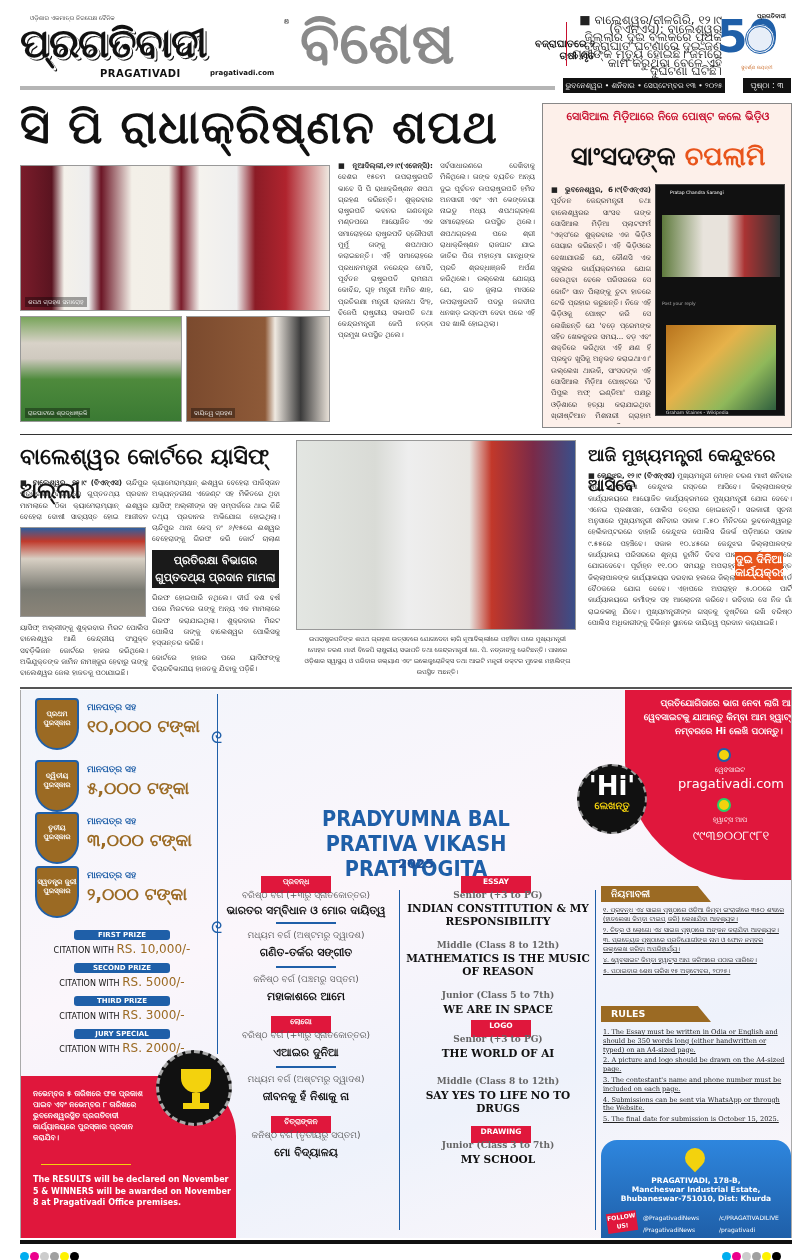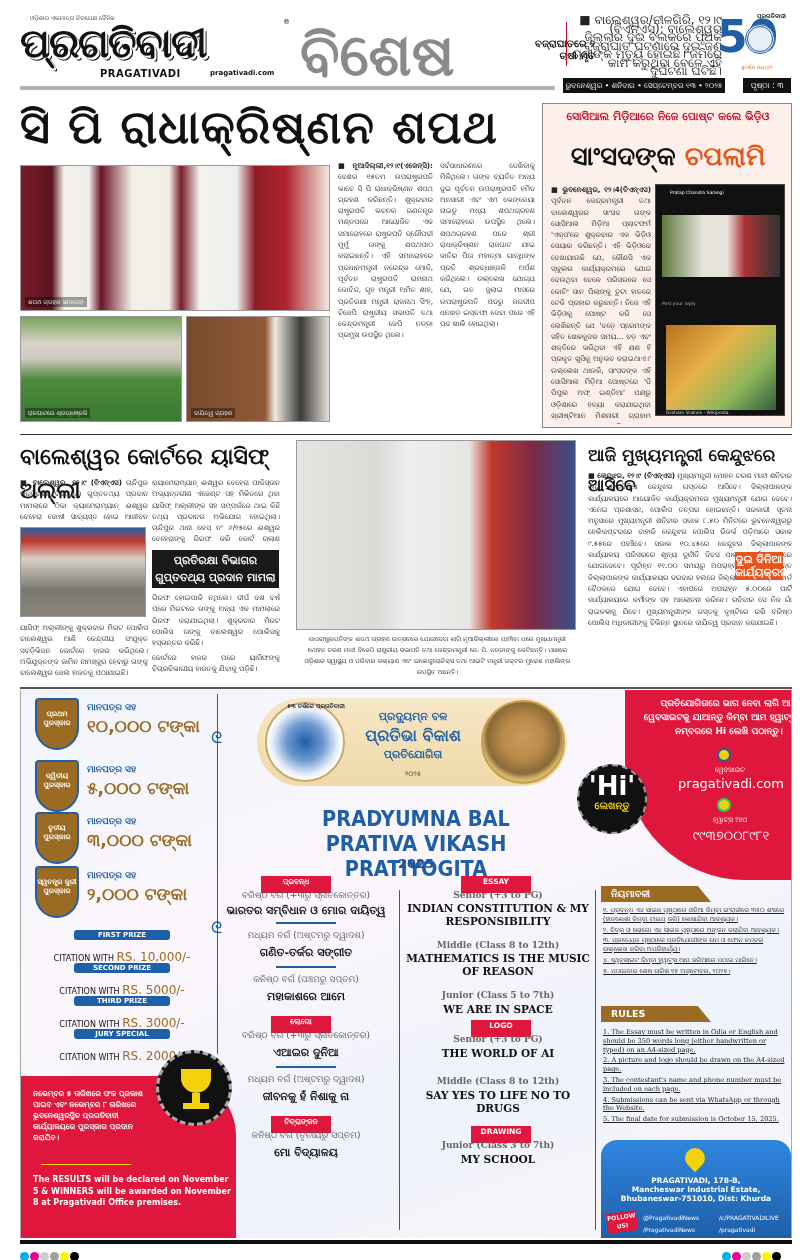--- a/index.html
+++ b/index.html
@@ -8,21 +8,21 @@
 
   
   .masthead { position: absolute; left: 0; top: 0; width: 800px; height: 95px; }
   .tagline { position: absolute; left: 30px; top: 14px; font-size: 6px; color: #333; }
   .logo { position: absolute; left: 20px; top: 20px; width: 260px; height: 46px;
           font-family: "DejaVu Sans", sans-serif; font-weight: 900; font-size: 40px; letter-spacing: -1px;
           color: #111; text-shadow: 2px 2px 0 #fff, 3px 3px 0 #111; line-height: 46px; }
   .logo-reg { position: absolute; left: 283px; top: 18px; font-size: 7px; }
   .logo-en { position: absolute; left: 100px; top: 68px; font-weight: 700; font-size: 10px; letter-spacing: 0.5px; }
   .logo-url { position: absolute; left: 210px; top: 69px; font-weight: 700; font-size: 7px; }
-  .section-title { position: absolute; left: 300px; top: 8px; font-size: 58px; font-weight: 700; color: #8a8a8a; line-height: 70px; margin-top: 12px; }
+  .section-title { position: absolute; left: 300px; top: 8px; font-size: 58px; font-weight: 700; color: #8a8a8a; line-height: 70px; }
   .rule-gray { position: absolute; left: 20px; top: 86px; width: 535px; height: 4px; background: #b5b5b5; }
   .brief-head { position: absolute; left: 515px; top: 38px; width: 80px; text-align: right; font-size: 10px; font-weight: 700; line-height: 12px; }
   .brief-bar { position: absolute; left: 566px; top: 22px; width: 1px; height: 44px; background: #c8102e; }
   .brief-text { position: absolute; left: 572px; top: 16px; width: 150px; font-size: 12px; line-height: 8.5px; text-align: right; color: #222; }
   .dateline { position: absolute; left: 563px; top: 78px; width: 162px; height: 15px; background: #111; color: #fff; font-size: 7.5px; line-height: 15px; text-align: center; }
   .pageno { position: absolute; left: 743px; top: 78px; width: 48px; height: 15px; background: #111; color: #fff; font-size: 8px; line-height: 15px; text-align: center; }
   .anniv { position: absolute; left: 715px; top: 10px; width: 80px; height: 60px; }
   .anniv .five { position: absolute; left: 2px; top: 2px; font-size: 44px; font-weight: 700; color: #1f5fa8; line-height: 50px; }
   .anniv .seal { position: absolute; left: 30px; top: 14px; width: 30px; height: 30px; border-radius: 50%; border: 3px double #1f5fa8; background: #e7eef8; }
   .anniv .brand { position: absolute; left: 42px; top: 2px; font-size: 6px; font-weight: 700; }
@@ -84,21 +84,21 @@
   
   .ad { position: absolute; left: 20px; top: 690px; width: 772px; height: 548px;
         background: linear-gradient(160deg,#f2f5fb 0%,#fbf6fb 40%,#eef2fb 70%,#fdf7fa 100%); border-left: 1px solid #aaa; border-right: 1px solid #aaa; overflow: hidden; }
   .prize-row { position: absolute; left: 14px; height: 60px; width: 190px; }
   .shield { position: absolute; left: 0; top: 0; width: 44px; height: 52px; background: #9b6a23; border: 2px solid #1f5fa8;
             border-radius: 4px 4px 22px 22px; color: #fff; font-size: 7px; font-weight: 700; text-align: center; line-height: 9px; padding-top: 10px; }
   .prize-cap { position: absolute; left: 52px; top: 4px; font-size: 9px; color: #1f5fa8; font-weight: 700; }
   .prize-amt { position: absolute; left: 52px; top: 18px; font-size: 17px; color: #9b6a23; font-weight: 700; }
   .en-prize { position: absolute; left: 16px; width: 170px; height: 32px; text-align: center; }
   .en-pill { display: inline-block; width: 96px; height: 10px; background: #1f5fa8; color: #fff; font-size: 7px; font-weight: 700; border-radius: 3px; line-height: 10px; }
-  .en-line { display: block; font-size: 8px; color: #111; margin-top: 9px; white-space: nowrap; }
+  .en-line { display: block; font-size: 8px; color: #111; margin-top: 1px; white-space: nowrap; }
   .en-line .rs { font-size: 12px; color: #9b6a23; }
 
   .divider-v { position: absolute; width: 1px; background: #1f5fa8; }
   .swirl { position: absolute; font-size: 16px; color: #1f5fa8; line-height: 16px; }
 
   .badge-banner { position: absolute; left: 236px; top: 8px; width: 310px; height: 88px; background: linear-gradient(180deg,#f6e7c6,#efd9a8); border-radius: 44px; }
   .badge-emblem { position: absolute; left: 8px; top: 4px; width: 80px; height: 80px; border-radius: 50%; background: radial-gradient(circle,#1f5fa8 0,#6f9bd1 35%,#e4ecf7 60%,#fff 70%); border: 2px solid #c9a96b; }
   .badge-emb-text { position: absolute; left: 14px; top: -2px; width: 70px; text-align: center; font-size: 6px; font-weight: 700; color: #222; }
   .badge-t1 { position: absolute; left: 96px; top: 12px; width: 120px; text-align: center; font-size: 11px; color: #1f5fa8; font-weight: 700; }
   .badge-t2 { position: absolute; left: 96px; top: 28px; width: 120px; text-align: center; font-size: 16px; color: #1f5fa8; font-weight: 700; }
@@ -192,21 +192,21 @@
 </div>
 <div class="col-text lead-c2">ସର୍ବସାଧାରଣରେ ଦେଖିବାକୁ ମିଳିଥିଲେ। ତାଙ୍କ ବ୍ୟତିତ ଅନ୍ୟ ଦୁଇ ପୂର୍ବତନ ଉପରାଷ୍ଟ୍ରପତି ହମିଦ ଅନସାରୀ ଏବଂ ଏମ ଭେଙ୍କେୟା ନାଇଡୁ ମଧ୍ୟ ଶପଥଗ୍ରହଣ ସମାରୋହରେ ଉପସ୍ଥିତ ଥିଲେ। ଶପଥଗ୍ରହଣ ପରେ ଶ୍ରୀ ରାଧାକ୍ରିଷ୍ଣନ ରାଜଘାଟ ଯାଇ ଜାତିର ପିତା ମହାତ୍ମା ଗାନ୍ଧିଙ୍କ ପ୍ରତି ଶ୍ରଦ୍ଧାଞ୍ଜଳି ଅର୍ପଣ କରିଥିଲେ। ଉଲ୍ଲେଖ ଯୋଗ୍ୟ ଯେ, ଗତ ଜୁଲାଇ ମାସରେ ଉପରାଷ୍ଟ୍ରପତି ପଦରୁ ଜଗଦୀପ ଧନଖଡ଼ ଇସ୍ତଫା ଦେବା ପରେ ଏହି ପଦ ଖାଲି ହୋଇଥିଲା।</div>
 
 <section class="side-box">
   <div class="side-kicker">ସୋସିଆଲ ମିଡ଼ିଆରେ ନିଜେ ପୋଷ୍ଟ କଲେ ଭିଡ଼ିଓ</div>
   <div class="side-headline">
     <span>ସାଂସଦଙ୍କ</span>
     <span class="accent">ଚପଲାମି</span>
   </div>
   <div class="col-text side-text">
-    <span class="dateline-inline">■ ଭୁବନେଶ୍ୱର, ୧୨।4(ବିଏନ୍‌ଏସ)</span>
+    <span class="dateline-inline">■ ଭୁବନେଶ୍ୱର, 6।୯(ବିଏନ୍‌ଏସ)</span>
     <span>ପୂର୍ବତନ କେନ୍ଦ୍ରମନ୍ତ୍ରୀ ତଥା ବାଲେଶ୍ୱରର ସାଂସଦ ତାଙ୍କ ସୋସିଆଲ ମିଡ଼ିଆ ପ୍ଲାଟଫର୍ମ 'ଏକ୍ସ'ରେ ଶୁକ୍ରବାର ଏକ ଭିଡ଼ିଓ ସେୟାର କରିଛନ୍ତି। ଏହି ଭିଡ଼ିଓରେ ଦେଖାଯାଉଛି ଯେ, କୌଣସି ଏକ ସ୍କୁଲର କାର୍ଯ୍ୟକ୍ରମରେ ଯୋଗ ଦେଉଥିବା ବେଳେ ପରିସରରେ ସେ କୋଚିଂ ସାନ ପିଲାଙ୍କୁ ଚୁଟା ହାତରେ ଟେକି ପ୍ରହାର କରୁଛନ୍ତି। ନିଜେ ଏହି ଭିଡ଼ିଓକୁ ପୋଷ୍ଟ କରି ସେ ଲେଖିଛନ୍ତି ଯେ 'ବଡ଼େ ପ୍ରେମଙ୍କ ସହିତ ଖେଳକୁଦର ସମୟ... ବଡ଼ ଏବଂ ଶକ୍ତିରେ ଭରିଥିବା ଏହି କ୍ଷଣ ହିଁ ପ୍ରକୃତ ଖୁସିକୁ ଅନୁଭବ କରାଇଥାଏ।' ଉଲ୍ଲେଖ ଥାଉକି, ସାଂସଦଙ୍କ ଏହି ସୋସିଆଲ ମିଡ଼ିଆ ପୋଷ୍ଟରେ 'ଦି ପିପୁଲ ଅଫ୍ ଇଣ୍ଡିଆ' ପକ୍ଷରୁ ଓଡ଼ିଶାରେ ହତ୍ୟା କରାଯାଇଥିବା ଖ୍ରୀଷ୍ଟିଆନ ମିଶନାରୀ ଗ୍ରାହାମ ଷ୍ଟେନ୍ସ ଓ ତାଙ୍କ ପିଲାମାନଙ୍କ ଫଟୋଚିତ୍ର ସେୟାର କରାଯାଇ ଲେଖାଯାଇଛି ଯେ 'ଏହା ଏମାନେ କ'ଣ ଖେଳ-କୁଦ ନଥିଲେ କି?'</span>
   </div>
   <div class="side-shot">
     <span class="tw-name">Pratap Chandra Sarangi</span>
     <div class="tw-img1"></div>
     <span class="tw-reply">Post your reply</span>
     <div class="tw-img2"></div>
     <span class="tw-caption">Graham Staines - Wikipedia</span>
   </div>
 </section>
@@ -276,30 +276,20 @@
     <span class="en-pill">JURY SPECIAL</span>
     <span class="en-line"><span>CITATION WITH</span> <span class="rs">RS. 2000/-</span></span>
   </div>
 
   <div class="divider-v" style="left:196px; top:4px; height:360px;"></div>
   <div class="divider-v" style="left:378px; top:200px; height:340px;"></div>
   <div class="divider-v" style="left:574px; top:200px; height:340px;"></div>
   <span class="swirl" style="left:190px; top:40px;">ᘓ</span>
   <span class="swirl" style="left:190px; top:230px;">ᘓ</span>
 
-  <div class="badge-banner">
-    <div class="badge-emblem">
-      <span class="badge-emb-text">୫୩ ବର୍ଷରେ ପ୍ରଗତିବାଦୀ</span>
-    </div>
-    <div class="badge-t1">ପ୍ରଦ୍ୟୁମ୍ନ ବଳ</div>
-    <div class="badge-t2">ପ୍ରତିଭା ବିକାଶ</div>
-    <div class="badge-t3">ପ୍ରତିଯୋଗିତା</div>
-    <div class="badge-year">୨୦୨୫</div>
-    <div class="badge-portrait"></div>
-  </div>
 
   <div class="title-en">
     <div>PRADYUMNA BAL</div>
     <div>PRATIVA VIKASH PRATIYOGITA</div>
   </div>
   <div class="title-year">2025</div>
 
   <div class="cat-pill" style="left:240px; top:186px; width:70px;">ପ୍ରବନ୍ଧ</div>
   <div class="lvl" style="left:200px; top:200px; width:170px;">ବରିଷ୍ଠ ବର୍ଗ (+୩ରୁ ସ୍ନାତକୋତ୍ତର)</div>
   <div class="topic" style="left:200px; top:214px; width:170px;">ଭାରତର ସମ୍ବିଧାନ ଓ ମୋର ଦାୟିତ୍ୱ</div>

